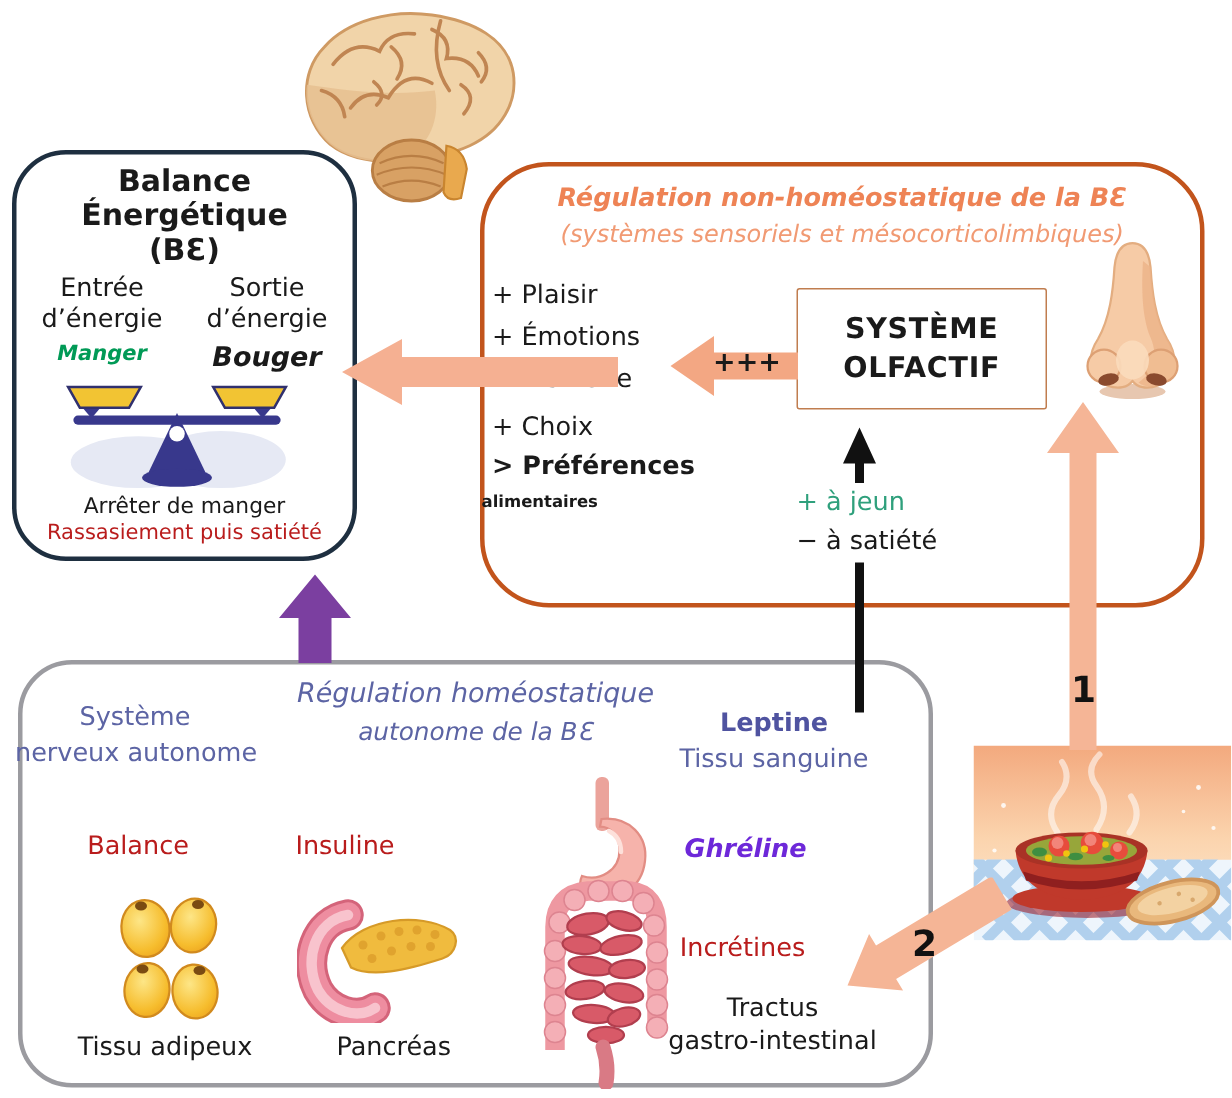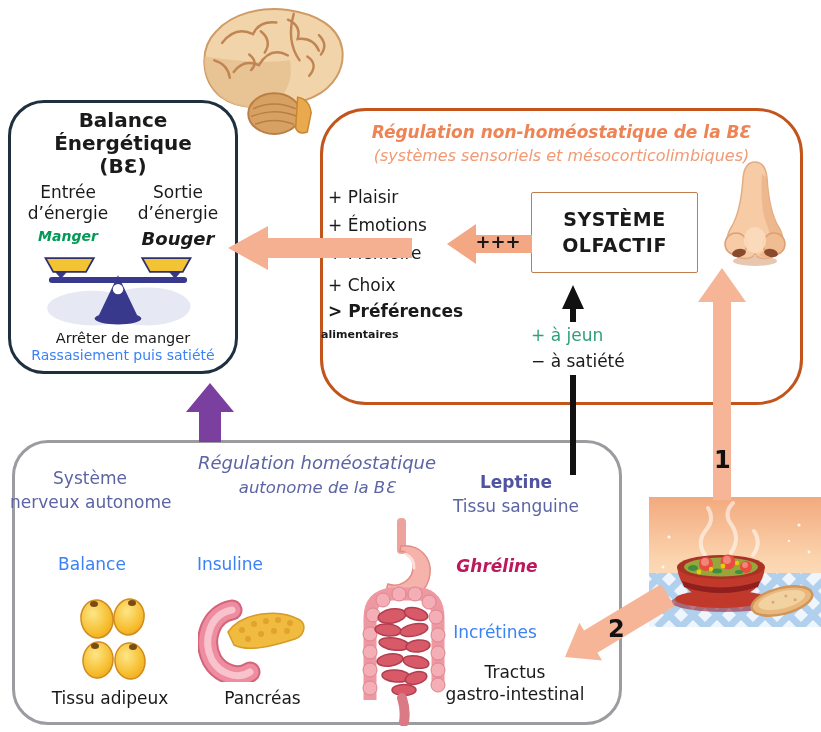--- a/index.html
+++ b/index.html
@@ -12,23 +12,23 @@
   .box{position:absolute;background:#fff;box-sizing:border-box;}
   .navy-box{left:8px;top:100px;width:230px;height:274px;border:3px solid #1e2f40;border-radius:36px;z-index:1;}
   .orange-box{left:320px;top:108px;width:483px;height:297px;border:3px solid #c2541c;border-radius:46px;z-index:1;}
   .gray-box{left:12px;top:440px;width:610px;height:285px;border:3px solid #9b9ba0;border-radius:36px;z-index:1;}
   .olf-box{left:531px;top:192px;width:167px;height:81px;border:1.5px solid #c07d4f;border-radius:2px;z-index:2;
     display:flex;flex-direction:column;align-items:center;justify-content:center;}
   .olf-box .l{font-weight:bold;font-size:19px;letter-spacing:.5px;line-height:1.35;}
   .bold{font-weight:bold;}
   .ital{font-style:italic;}
   .green{color:#009a56;}
-  .green2{color:#be185d;font-style:italic;}
+  .green2{color:#6d28d9;font-style:italic;}
   .green3{color:#2fa07c;}
-  .red{color:#3b82f6;text-align:center;}
+  .red{color:#b91c1c;text-align:center;}
   .blue{color:#5c64a4;}
   .blue-b{color:#4f53a0;}
   .orange-t{color:#ee8355;}
   .orange-s{color:#f19a73;}
   .svgabs{position:absolute;z-index:4;}
   .arrow{position:absolute;z-index:3;}
   .numlabel{position:absolute;z-index:6;font-weight:bold;font-size:24px;color:#111;}
   .jeun{position:absolute;z-index:5;background:#ffffff;padding:1px 4px;line-height:1.5;font-size:17px;}
 </style>
 </head>

